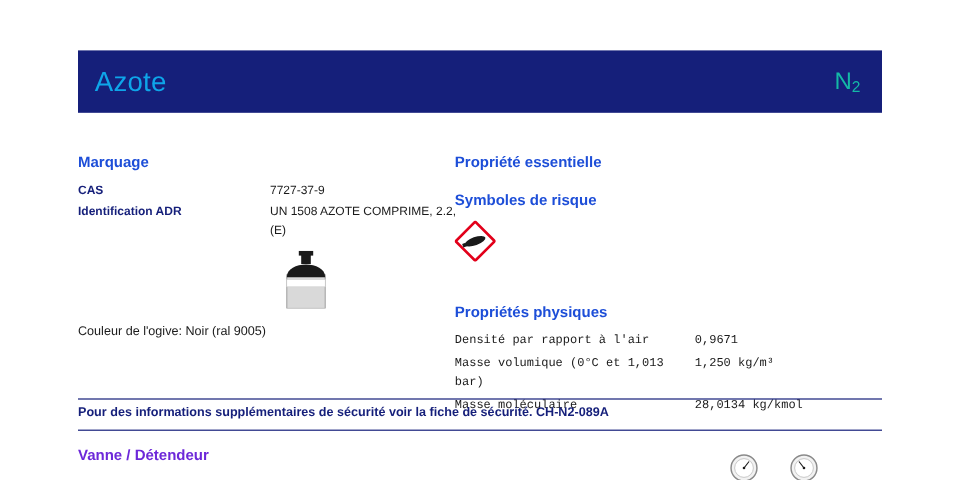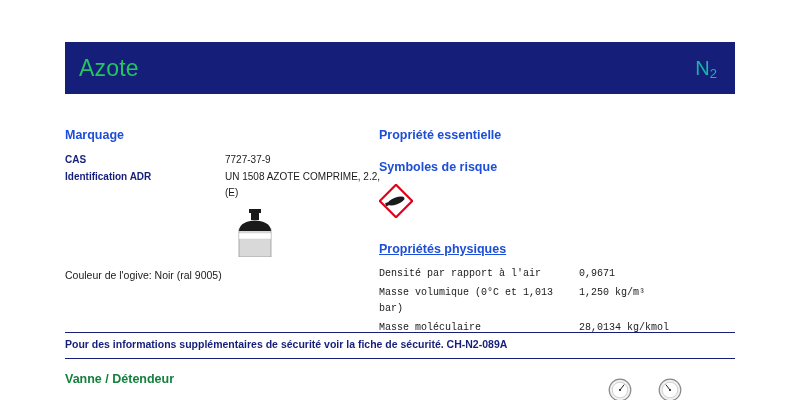--- a/index.html
+++ b/index.html
@@ -29,21 +29,21 @@
     width: 670px;
     height: 52px;
     background: #151f7a;
     display: flex;
     align-items: center;
     justify-content: space-between;
     box-sizing: border-box;
     padding: 0 18px 0 14px;
   }
   .header-title {
-    color: #22c55e;
+    color: #0ea5e9;
     font-size: 23px;
     font-weight: 400;
     letter-spacing: 0.2px;
   }
   .header-formula {
     color: #14b8a6;
     font-size: 20px;
     font-weight: 400;
   }
   .header-formula sub {
@@ -138,21 +138,21 @@
     height: 1px;
     background: #151f7a;
   }
   
   .bottom-title {
     position: absolute;
     left: 65px;
     top: 372px;
     font-size: 12.5px;
     font-weight: bold;
-    color: #15803d;
+    color: #6d28d9;
   }
   .gauges {
     position: absolute;
     left: 600px;
     top: 378px;
     display: flex;
     gap: 10px;
   }
 </style>
 </head>
@@ -209,21 +209,21 @@
         <g transform="translate(17,17) rotate(45) translate(-11.5,-11.5)">
           <rect x="0" y="0" width="23" height="23" fill="#ffffff" stroke="#e2001a" stroke-width="2.2"></rect>
         </g>
         <g transform="translate(17,17) rotate(-20)">
           <ellipse cx="0" cy="0" rx="9" ry="3.4" fill="#1a1a1a"></ellipse>
           <rect x="-11" y="-1.6" width="3" height="3.2" fill="#1a1a1a"></rect>
         </g>
       </svg>
     </div>
 
-    <div class="section-title" style="margin-top:24px;text-decoration:underline;">Propriétés physiques</div>
+    <div class="section-title" style="margin-top:35px;">Propriétés physiques</div>
 
     <div class="phys">
       <div class="row">
         <div class="label">Densité par rapport à l'air</div>
         <div class="value">0,9671</div>
       </div>
       <div class="row">
         <div class="label">Masse volumique (0°C et 1,013 bar)</div>
         <div class="value">1,250 kg/m³</div>
       </div>

